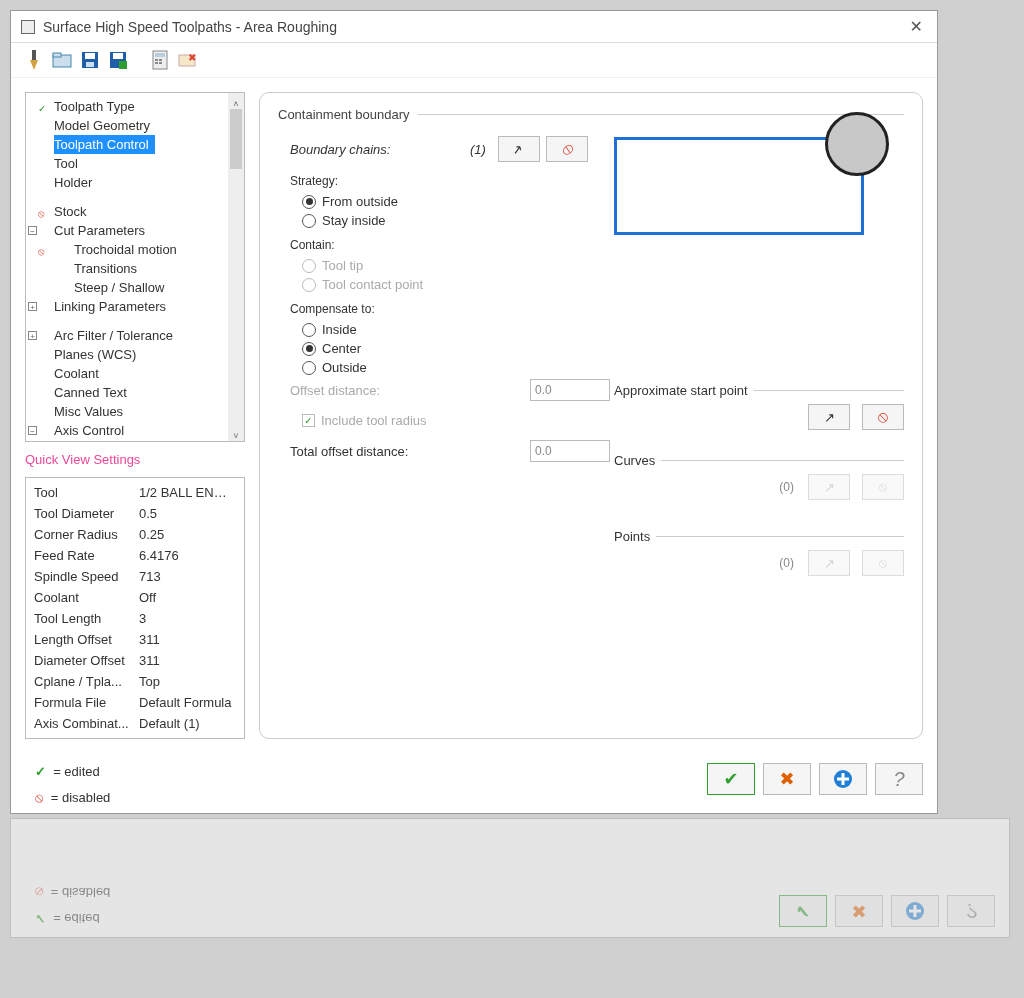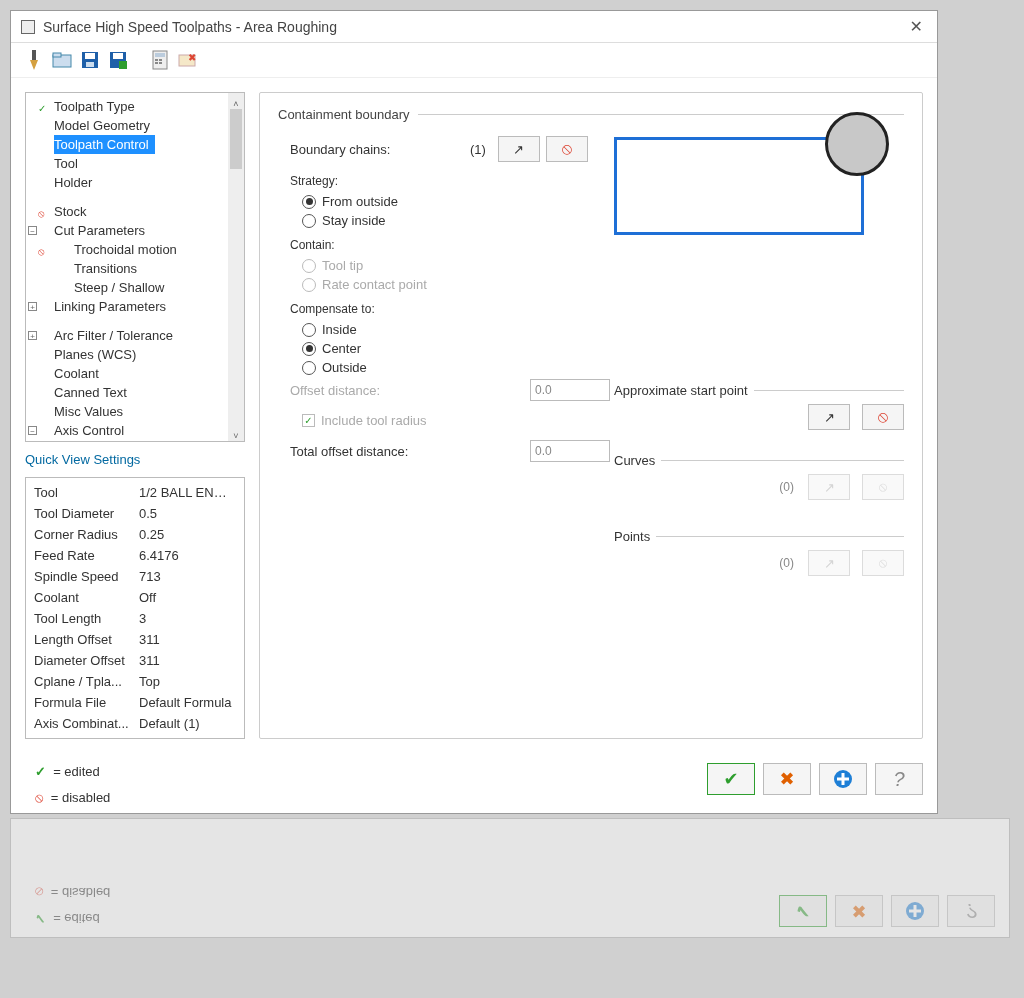--- a/index.html
+++ b/index.html
@@ -19,29 +19,29 @@
   .tree-box .arrow-up, .tree-box .arrow-down { position: absolute; right: 2px; width: 12px; height: 12px; font-size: 9px; text-align: center; color: #666; }
   .tree-box .arrow-up { top: 2px; }
   .tree-box .arrow-down { bottom: 2px; }
   .tree-row { padding-left: 26px; white-space: nowrap; cursor: pointer; position: relative; }
   .tree-row.sel { background: #1e90ff; color: #fff; display: inline-block; padding-right: 6px; margin-left: 26px; padding-left: 0; }
   .tree-row .glyph { position: absolute; left: 10px; top: 2px; font-size: 10px; }
   .tree-row .check { color: #2e9e2e; }
   .tree-row .deny { color: #d43; }
   .tree-row .plus { left: 0; color: #666; border:1px solid #888; font-size:8px; width:9px; height:9px; line-height:9px; text-align:center; top:5px;}
   .tree-indent { padding-left: 46px; }
-  .qvs-label { font-size: 13px; color: #0369a1; }
+  .qvs-label { font-size: 13px; color: #ec4899; }
   .qvs-box { border: 1px solid #bbb; padding: 4px 8px; font-size: 13px; line-height: 21px; }
   .qvs-row { display: flex; }
   .qvs-row .k { width: 105px; }
   .qvs-row .v { flex: 1; white-space: nowrap; overflow: hidden; text-overflow: ellipsis; }
   .legend { font-size: 13px; line-height: 26px; padding-left: 6px; }
   .legend .chk { color: #2e9e2e; font-weight: bold; }
   .legend .dny { color: #d43; }
-  .right-col { flex: 1; border: 1px solid #ccc; border-radius: 2px; padding: 14px 18px 26px; position: relative; }
+  .right-col { flex: 1; border: 1px solid #ccc; border-radius: 10px; padding: 14px 18px 26px; position: relative; }
   .group-title-row { display:flex; align-items:center; font-size:13px; color:#444; margin-bottom:14px;}
   .group-title-row .line { flex:1; height:1px; background:#ccc; margin-left:8px; }
   .field-row { display: flex; align-items: center; margin-bottom: 12px; font-size: 13px; }
   .field-row .lbl { width: 180px; }
   .small-btn { width: 42px; height: 26px; border: 1px solid #bbb; background: #f5f5f5; display: inline-flex; align-items: center; justify-content: center; cursor: pointer; margin-left: 6px; }
   .small-btn.disabled { opacity: .5; cursor: default; }
   .sec-label { font-size: 12px; margin: 10px 0 6px; }
   .radio-row { display: flex; align-items: center; gap: 6px; margin: 4px 0 4px 12px; font-size: 13px; }
   .radio { width: 14px; height: 14px; border: 1px solid #555; border-radius: 50%; display: inline-flex; align-items:center; justify-content:center; }
   .radio.sel::after { content:""; width:7px; height:7px; background:#333; border-radius:50%; }
@@ -191,21 +191,21 @@
           </div>
         </div>
     </div>
 
     <div class="right-col">
       <div class="group-title-row">
         <span>Containment boundary</span>
         <span class="line"></span>
       </div>
 
-      <div class="field-row" style="margin-left:12px;">
+      <div class="field-row" style="margin-left:12px;font-style:italic;">
         <span class="lbl">Boundary chains:</span>
         <span style="margin-right:6px;">(1)</span>
         <span class="small-btn">
             <span class="cursor-ico"></span>
           </span>
         <span class="small-btn">
             <span class="eye-slash"></span>
           </span>
       </div>
 
@@ -219,21 +219,21 @@
         <span>Stay inside</span>
       </div>
 
       <div class="sec-label" style="margin-left:12px;">Contain:</div>
       <div class="radio-row disabled-text" style="margin-left:24px;">
         <span class="radio disabled"></span>
         <span>Tool tip</span>
       </div>
       <div class="radio-row disabled-text" style="margin-left:24px;">
         <span class="radio disabled"></span>
-        <span>Rate contact point</span>
+        <span>Tool contact point</span>
       </div>
 
       <div class="sec-label" style="margin-left:12px;">Compensate to:</div>
       <div class="radio-row" style="margin-left:24px;">
         <span class="radio"></span>
         <span>Inside</span>
       </div>
       <div class="radio-row" style="margin-left:24px;">
         <span class="radio sel"></span>
         <span>Center</span>

